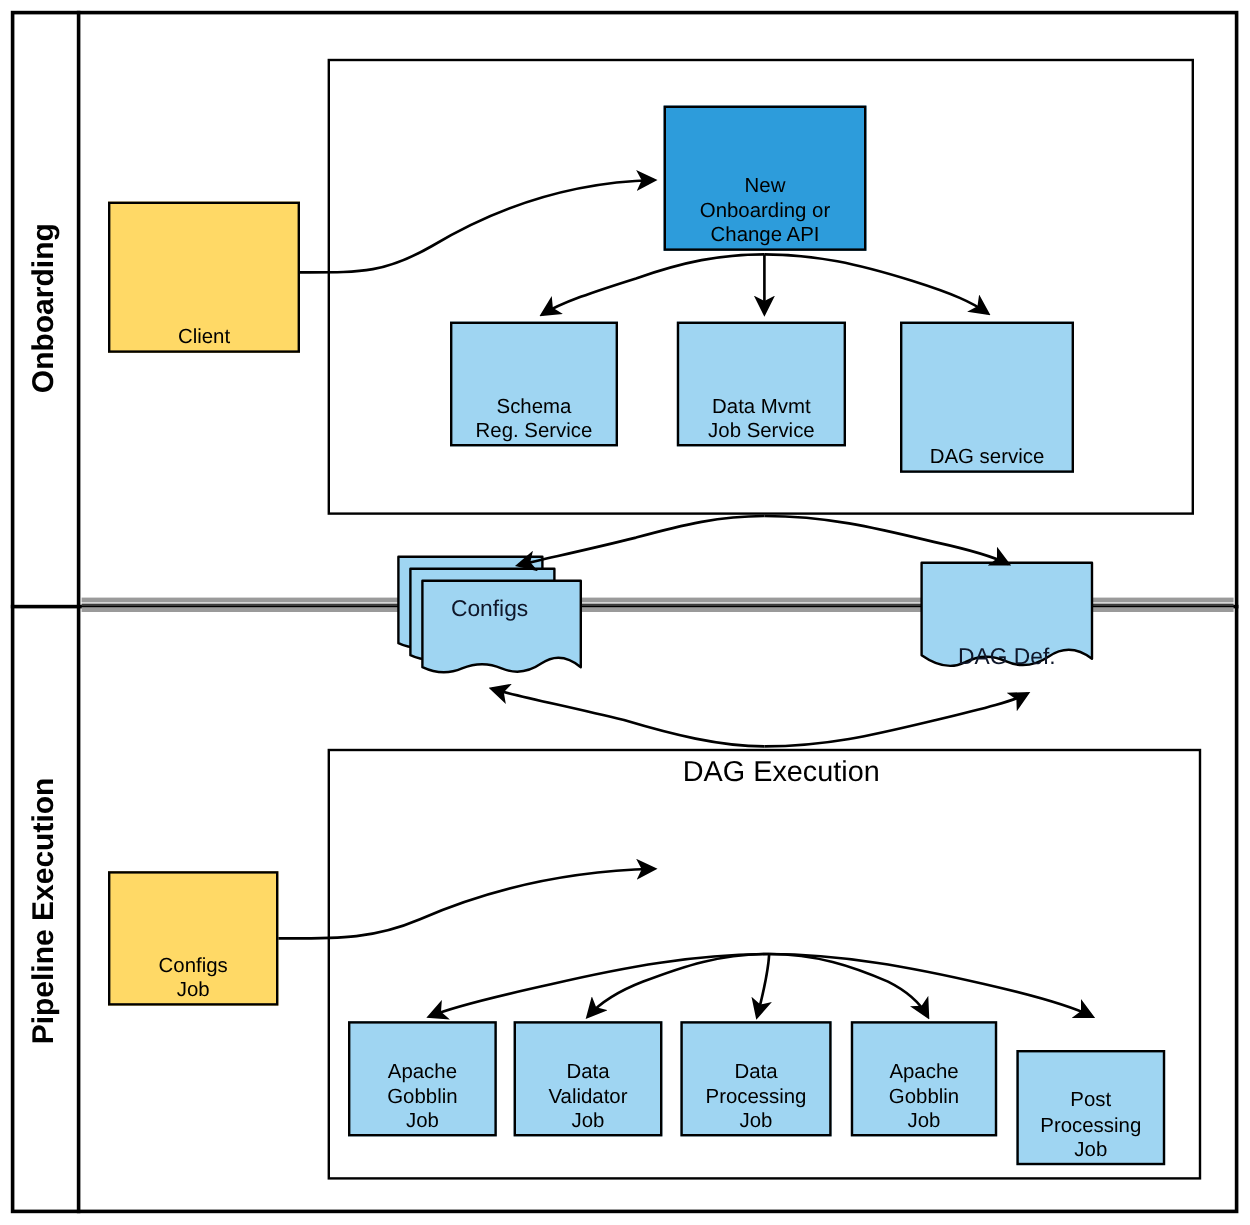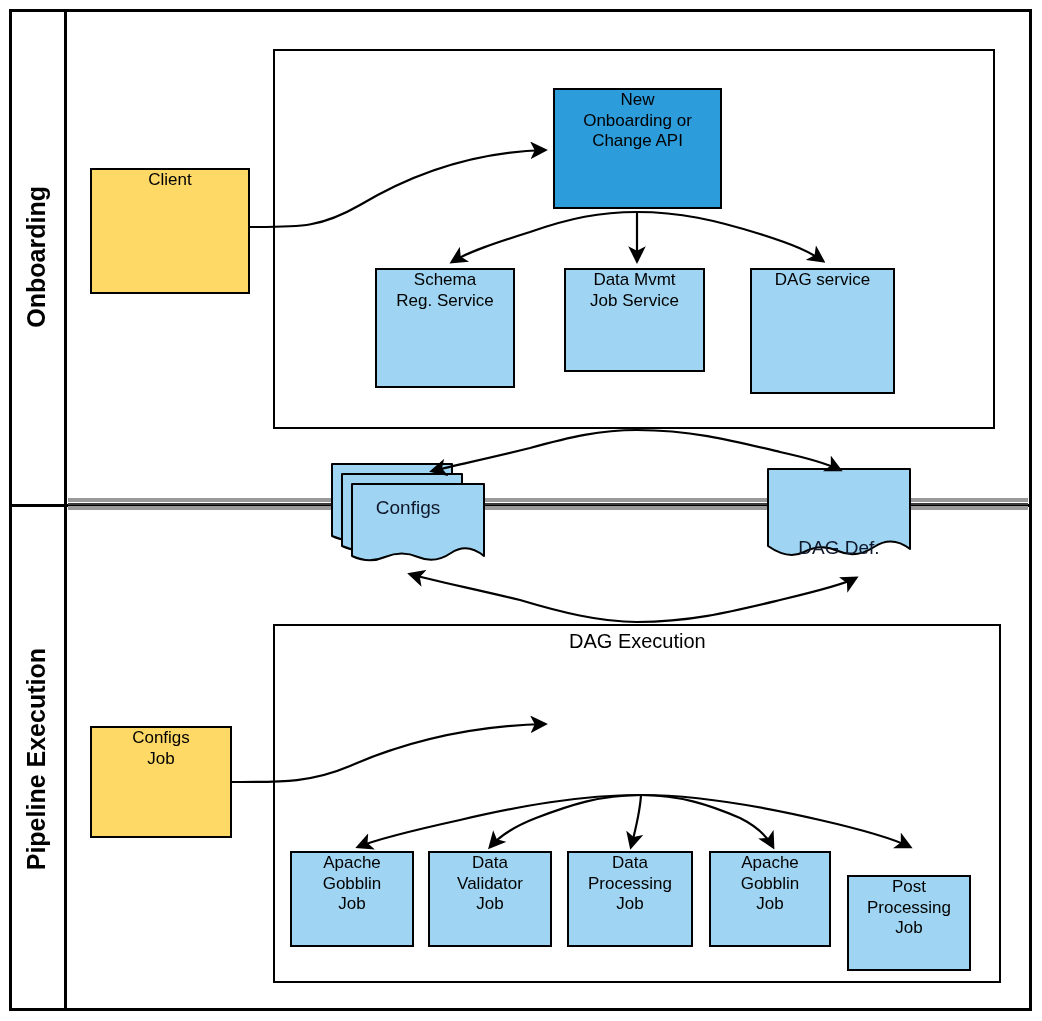--- a/index.html
+++ b/index.html
@@ -14,21 +14,21 @@
   #diagram {
     position: relative;
     width: 1042px; height: 1021px;
     background: #ffffff;
   }
   
   .node {
     position: absolute;
     box-sizing: border-box;
     display: flex;
-    align-items: flex-start;
+    align-items: flex-end;
     justify-content: center;
     text-align: center;
     border: 2px solid #000000;
     color: #000000;
     font-size: 17px;
     line-height: 1.22;
     z-index: 5;
   }
   .node span { display: block; white-space: pre-line; }
 
@@ -86,21 +86,21 @@
     position: absolute;
     border: 2px solid #000000;
     box-sizing: border-box;
     background: transparent;
     z-index: 3;
   }
   #group-onboarding-services { left: 273px; top: 49px; width: 722px; height: 380px; }
   #group-dag-execution       { left: 273px; top: 624px; width: 728px; height: 359px; }
   .group-label {
     position: absolute;
-    font-size: 20px;
+    font-size: 24px;
     color: #000000;
     z-index: 6;
     background: #ffffff;
     padding: 0 4px;
     white-space: nowrap;
   }
   #label-dag-execution { left: 565px; top: 630px; }
 
   
   .bus-line {
@@ -208,21 +208,21 @@
   <div class="node fill-yellow" style="left:90px; top:168px; width:160px; height:126px;">
     <span>Client</span>
   </div>
 
   <div class="node fill-dblue" style="left:553px; top:88px; width:169px; height:121px;">
     <span>New
 Onboarding or
 Change API</span>
   </div>
 
-  <div class="node fill-lblue" style="left:375px; top:268px; width:140px; height:120px;">
+  <div class="node fill-lblue" style="left:375px; top:268px; width:140px; height:104px;">
     <span>Schema
 Reg. Service</span>
   </div>
 
   <div class="node fill-lblue" style="left:564px; top:268px; width:141px; height:104px;">
     <span>Data Mvmt
 Job Service</span>
   </div>
 
   <div class="node fill-lblue" style="left:750px; top:268px; width:145px; height:126px;">

